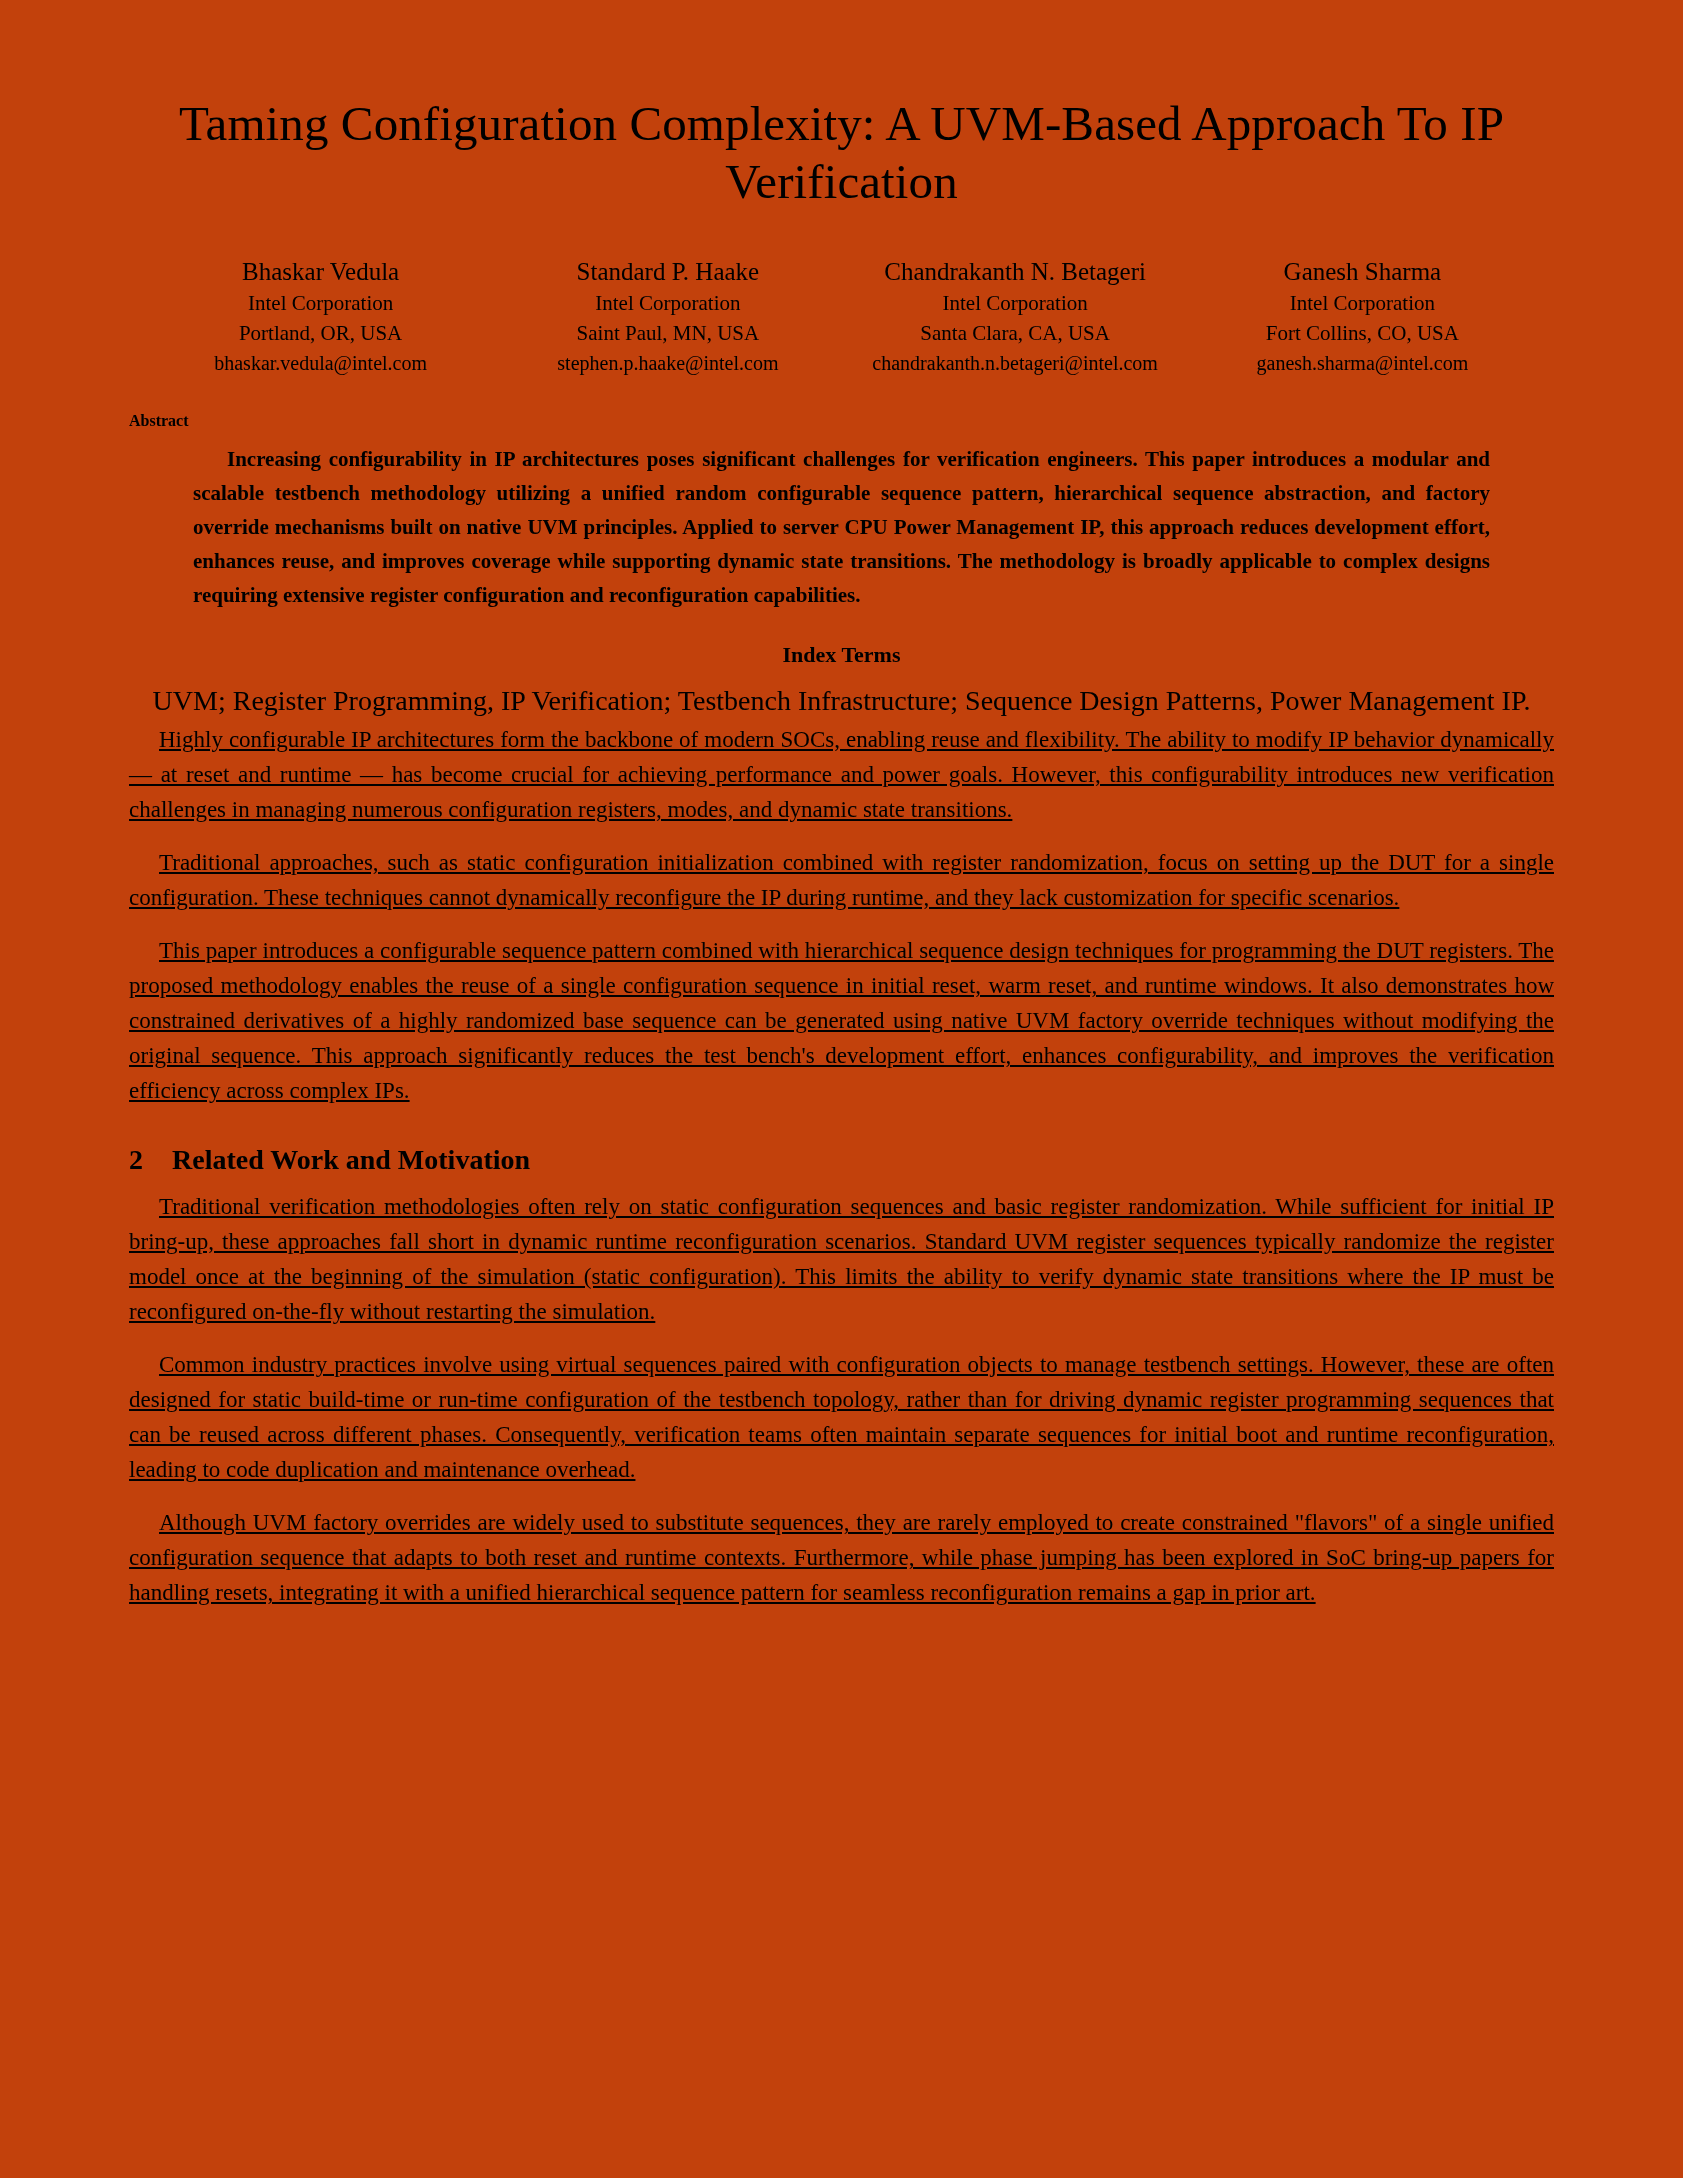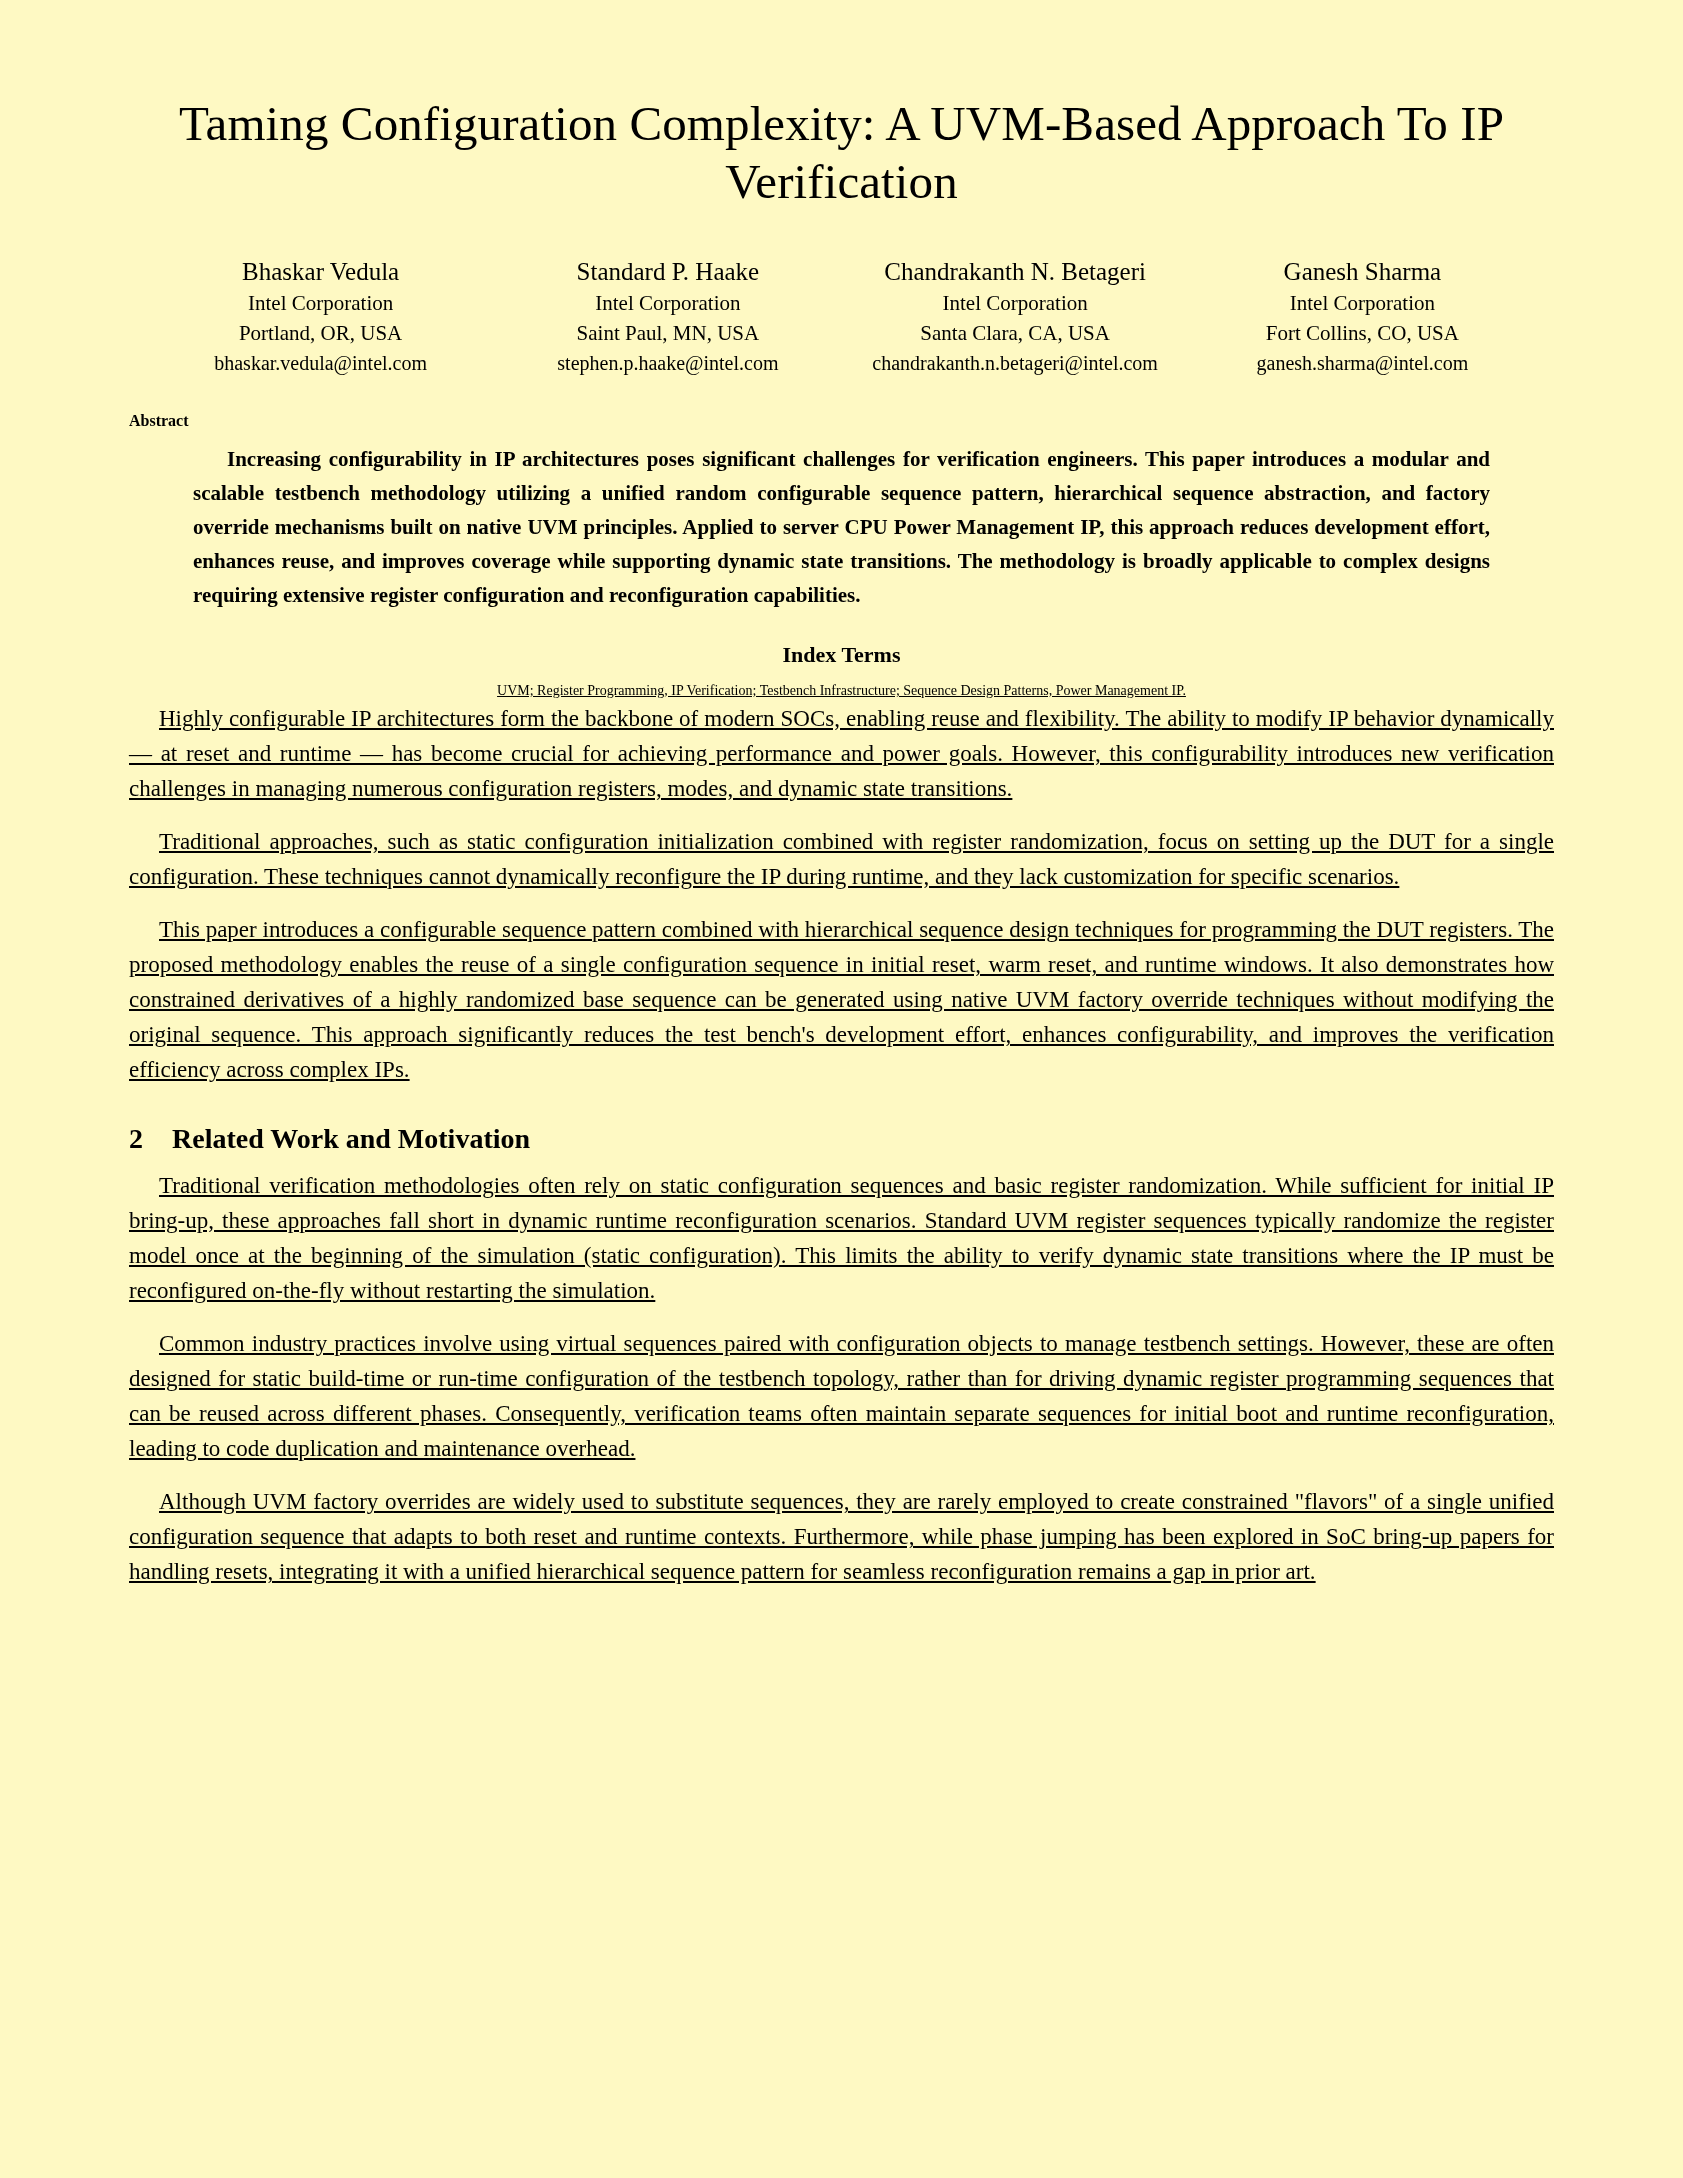--- a/index.html
+++ b/index.html
@@ -13,21 +13,21 @@
     font-family: "Liberation Serif", "DejaVu Serif", serif;
     color: #000000;
     -webkit-font-smoothing: antialiased;
   }
   .page {
     position: relative;
     width: 1683px;
     height: 2178px;
     box-sizing: border-box;
     padding: 0 129px;
-    background: #fef9c3;
+    background: #c2410c;
   }
 
   
   .title {
     margin: 0;
     padding-top: 95px;
     font-size: 49px;
     font-weight: normal;
     line-height: 1.18;
     text-align: center;
@@ -83,23 +83,22 @@
   }
   .index-head {
     text-align: center;
     font-weight: bold;
     font-size: 22px;
     margin-top: 30px;
     margin-bottom: 12px;
   }
   .index-body {
     text-align: center;
-    font-size: 14px;
+    font-size: 28px;
     line-height: 1.5;
-    text-decoration: underline;
   }
 
   
   .sec-head {
     font-weight: bold;
     font-size: 28px;
     margin-top: 34px;
     margin-bottom: 10px;
     line-height: 1.3;
   }

